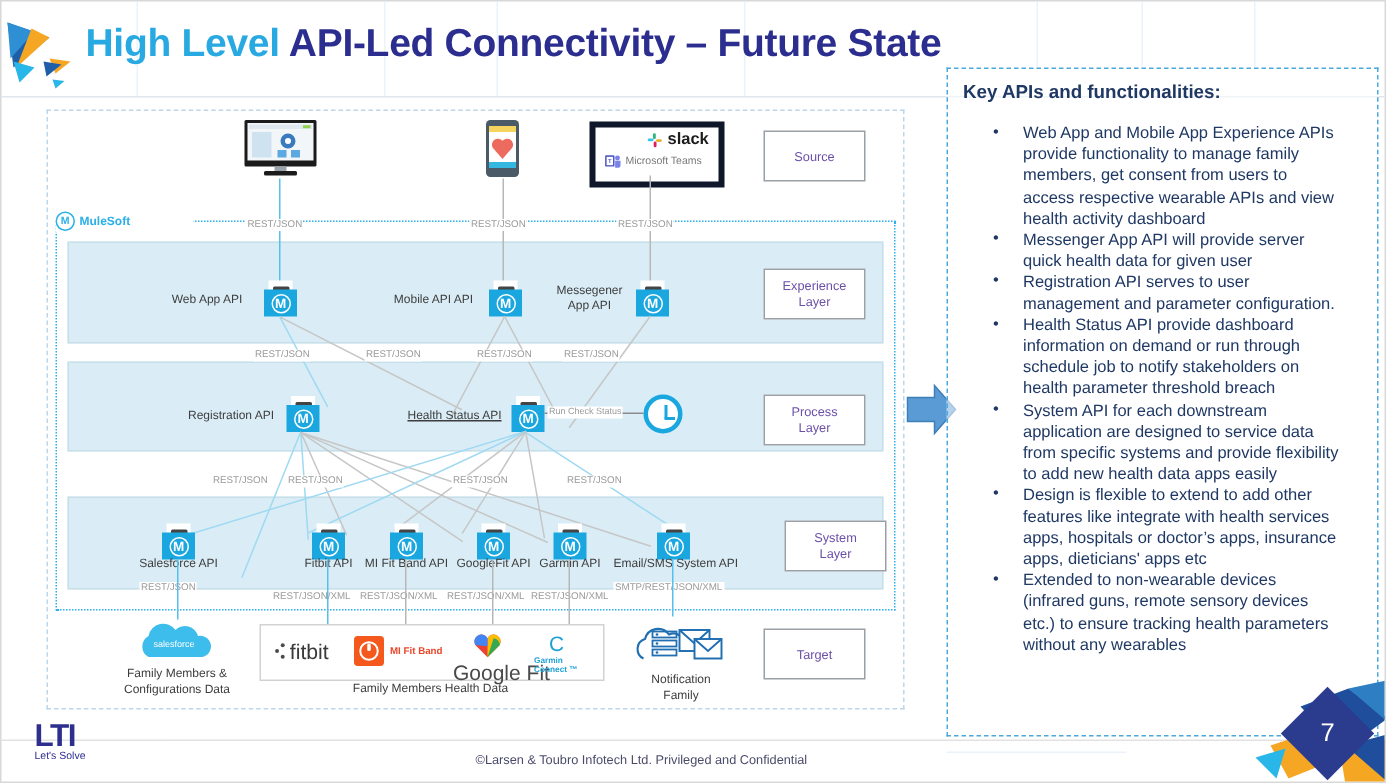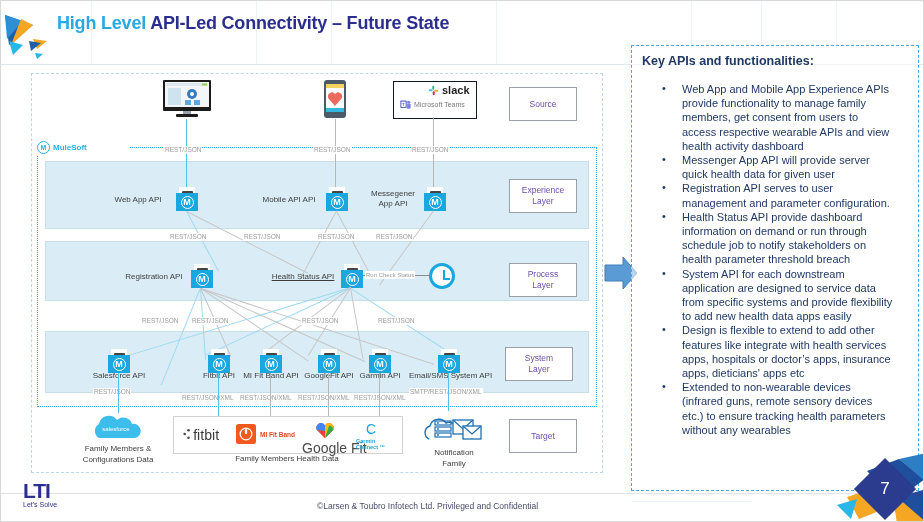--- a/index.html
+++ b/index.html
@@ -16,21 +16,21 @@
     box-sizing:border-box;
     overflow:hidden;
   }
   
   .bgline{position:absolute;background:#eaf3fb;}
 
   
   #hdr-rule{position:absolute;left:0;top:63px;width:924px;height:1px;background:#dfe6ee;}
   #title{
     position:absolute;left:56px;top:12px;width:560px;height:40px;
-    font-size:18px;font-weight:bold;color:#2b2d8f;letter-spacing:-0.2px;
+    font-size:26px;font-weight:bold;color:#2b2d8f;letter-spacing:-0.2px;
     white-space:nowrap;
   }
   #title .lt{color:#29a9e1;}
   #logo-mark{position:absolute;left:2px;top:10px;width:52px;height:52px;}
 
   
   #diagram{
     position:absolute;left:30px;top:72px;width:572px;height:400px;
     border:1px dashed #bcd6ea;box-sizing:border-box;background:transparent;
   }
@@ -50,21 +50,21 @@
   #layer-sys{left:44px;top:330px;width:544px;height:62px;}
 
   .layertag{
     position:absolute;width:66px;height:32px;border:1px solid #9aa0a6;background:#fff;
     display:flex;flex-direction:column;align-items:center;justify-content:center;
     font-size:8.5px;color:#6b4fa8;line-height:11px;text-align:center;
   }
   #tag-source{left:508px;top:86px;}
   #tag-exp{left:508px;top:178px;}
   #tag-prc{left:508px;top:262px;}
-  #tag-sys{left:504px;top:346px;}
+  #tag-sys{left:522px;top:346px;}
   #tag-target{left:508px;top:418px;}
 
   
   .wire{position:absolute;background:#9fd9f2;transform-origin:top left;}
   .wire.grey{background:#c6c6c6;}
   .vline{position:absolute;width:1px;background:#b7b7b7;}
   .vline.blue{background:#56c0ec;}
 
   .proto{
     position:absolute;font-size:6.5px;color:#9b9b9b;background:#fff;
@@ -84,21 +84,21 @@
   }
   .node .body b{
     color:#fff;font-size:9px;font-weight:bold;border:1px solid #fff;border-radius:50%;
     width:11px;height:11px;line-height:10px;text-align:center;
   }
   .nlabel{position:absolute;font-size:8px;color:#3d3d3d;white-space:nowrap;text-align:center;line-height:10px;}
 
   
   #src-monitor{position:absolute;left:160px;top:78px;width:52px;height:40px;}
   #src-phone{position:absolute;left:322px;top:78px;width:24px;height:40px;}
-  #src-chatbox{position:absolute;left:392px;top:80px;width:82px;height:36px;background:#fff;border:1px solid #0f172a;}
+  #src-chatbox{position:absolute;left:392px;top:80px;width:82px;height:36px;background:#fff;border:4px solid #0f172a;}
 
   
   .tlabel{position:absolute;font-size:8px;color:#3d3d3d;text-align:center;line-height:11px;}
   #tgt-sf{position:absolute;left:86px;top:412px;width:60px;height:30px;}
   #tgt-health{position:absolute;left:172px;top:415px;width:228px;height:36px;background:#fff;border:1px solid #d2d2d2;
      display:flex;align-items:center;}
   #tgt-notify{position:absolute;left:418px;top:410px;width:70px;height:34px;}
 
   
   #clock{position:absolute;left:428px;top:262px;width:26px;height:26px;border-radius:50%;

